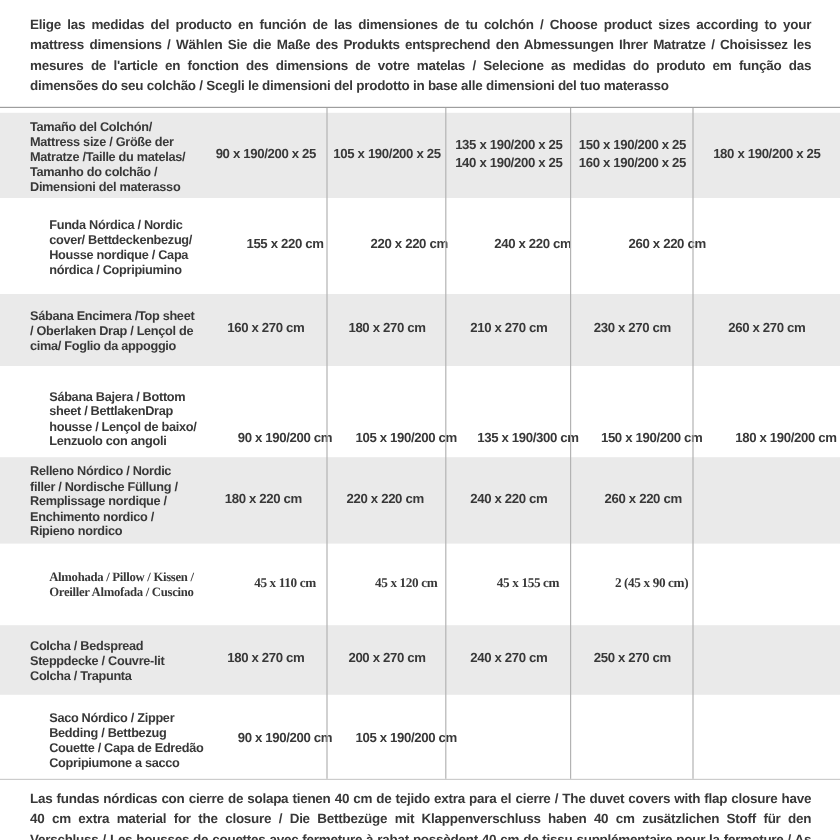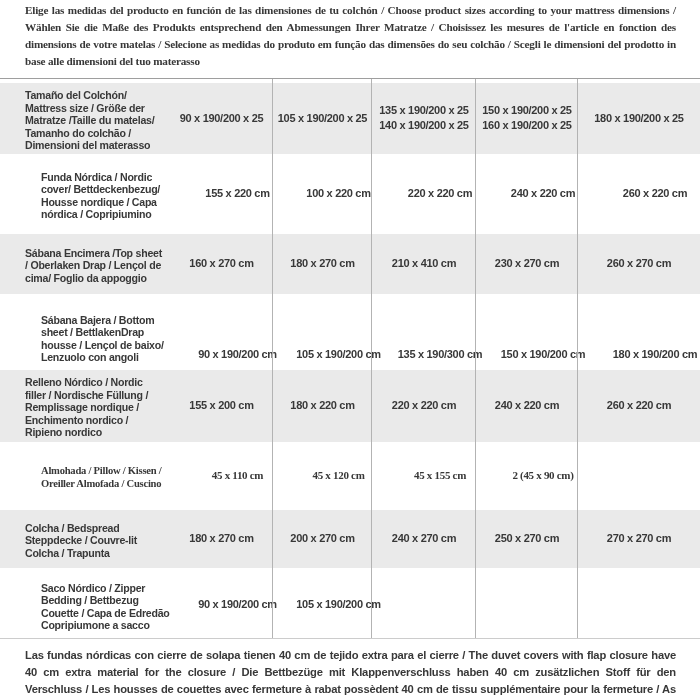--- a/index.html
+++ b/index.html
@@ -6,27 +6,26 @@
   html, body {
     width: 700px; height: 700px;
     background: #ffffff;
     font-family: "Liberation Sans", sans-serif;
     color: #383838;
     overflow: hidden;
   }
   .page { width: 700px; height: 700px; position: relative; }
 
   .intro {
-    padding: 2px 24px 0 25px;
+    padding: 13px 24px 0 25px;
     font-size: 11.2px;
     font-weight: bold;
     line-height: 17px;
     text-align: justify;
     letter-spacing: -0.2px;
-    font-family: Liberation Serif, serif;
   }
 
   .size-table {
     position: relative;
     margin-top: 8px;
     border-top: 1px solid #9e9e9e;
     border-bottom: 1px solid #cccccc;
   }
   .vline {
     position: absolute;
@@ -103,68 +102,65 @@
       <div class="cell val c3">135 x 190/200 x 25
 140 x 190/200 x 25</div>
       <div class="cell val c4">150 x 190/200 x 25
 160 x 190/200 x 25</div>
       <div class="cell val c5">180 x 190/200 x 25</div>
     </div>
 
     <div class="row r2">
       <div class="cell label">Funda Nórdica / Nordic cover/ Bettdeckenbezug/ Housse nordique / Capa nórdica / Copripiumino</div>
       <div class="cell val c1">155 x 220 cm</div>
-      <div class="cell val c2">100 x 220 cm</div>
       <div class="cell val c3">220 x 220 cm</div>
       <div class="cell val c4">240 x 220 cm</div>
       <div class="cell val c5">260 x 220 cm</div>
     </div>
 
     <div class="row gray r3">
       <div class="cell label">Sábana Encimera /Top sheet / Oberlaken Drap / Lençol de cima/ Foglio da appoggio</div>
       <div class="cell val c1">160 x 270 cm</div>
       <div class="cell val c2">180 x 270 cm</div>
-      <div class="cell val c3">210 x 410 cm</div>
+      <div class="cell val c3">210 x 270 cm</div>
       <div class="cell val c4">230 x 270 cm</div>
       <div class="cell val c5">260 x 270 cm</div>
     </div>
 
     <div class="row r4">
       <div class="cell label">Sábana Bajera / Bottom sheet / BettlakenDrap housse / Lençol de baixo/ Lenzuolo con angoli</div>
       <div class="cell val c1">90 x 190/200 cm</div>
       <div class="cell val c2">105 x 190/200 cm</div>
       <div class="cell val c3">135 x 190/300 cm</div>
       <div class="cell val c4">150 x 190/200 cm</div>
       <div class="cell val c5">180 x 190/200 cm</div>
     </div>
 
     <div class="row gray r5">
       <div class="cell label">Relleno Nórdico / Nordic filler / Nordische Füllung / Remplissage nordique / Enchimento nordico / Ripieno nordico</div>
-      <div class="cell val c1">155 x 200 cm</div>
       <div class="cell val c2">180 x 220 cm</div>
       <div class="cell val c3">220 x 220 cm</div>
       <div class="cell val c4">240 x 220 cm</div>
       <div class="cell val c5">260 x 220 cm</div>
     </div>
 
     <div class="row r6">
       <div class="cell label">Almohada / Pillow / Kissen / Oreiller Almofada / Cuscino</div>
       <div class="cell val c1">45 x 110 cm</div>
       <div class="cell val c2">45 x 120 cm</div>
       <div class="cell val c3">45 x 155 cm</div>
       <div class="cell val c4">2 (45 x 90 cm)</div>
     </div>
 
     <div class="row gray r7">
       <div class="cell label">Colcha / Bedspread Steppdecke / Couvre-lit Colcha / Trapunta</div>
       <div class="cell val c1">180 x 270 cm</div>
       <div class="cell val c2">200 x 270 cm</div>
       <div class="cell val c3">240 x 270 cm</div>
       <div class="cell val c4">250 x 270 cm</div>
-      <div class="cell val c5">270 x 270 cm</div>
     </div>
 
     <div class="row r8">
       <div class="cell label">Saco Nórdico / Zipper Bedding / Bettbezug Couette / Capa de Edredão Copripiumone a sacco</div>
       <div class="cell val c1">90 x 190/200 cm</div>
       <div class="cell val c2">105 x 190/200 cm</div>
       <div class="cell val c3"></div>
       <div class="cell val c4"></div>
       <div class="cell val c5"></div>
     </div>

